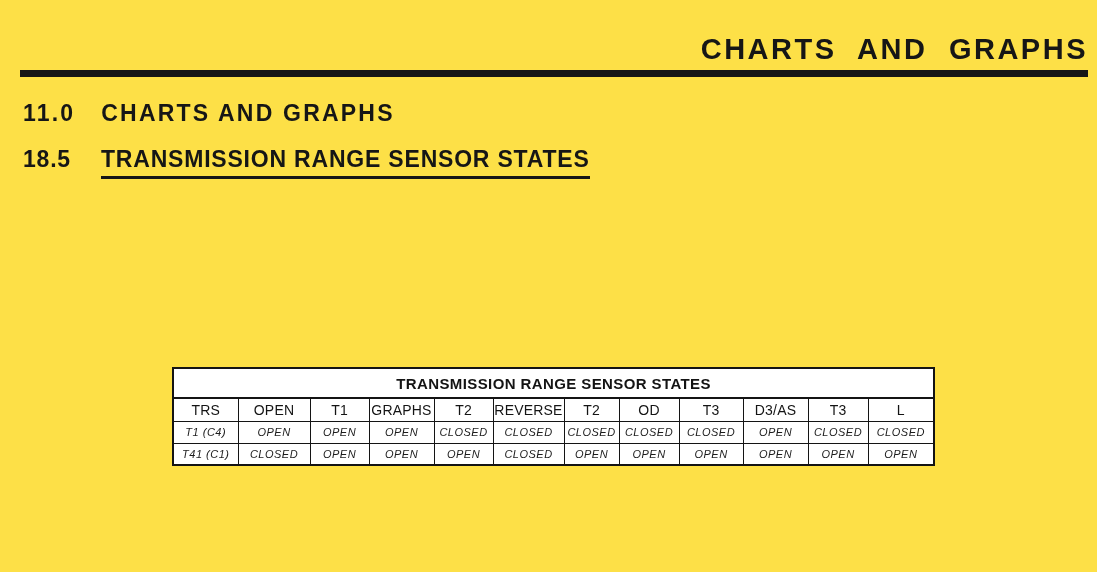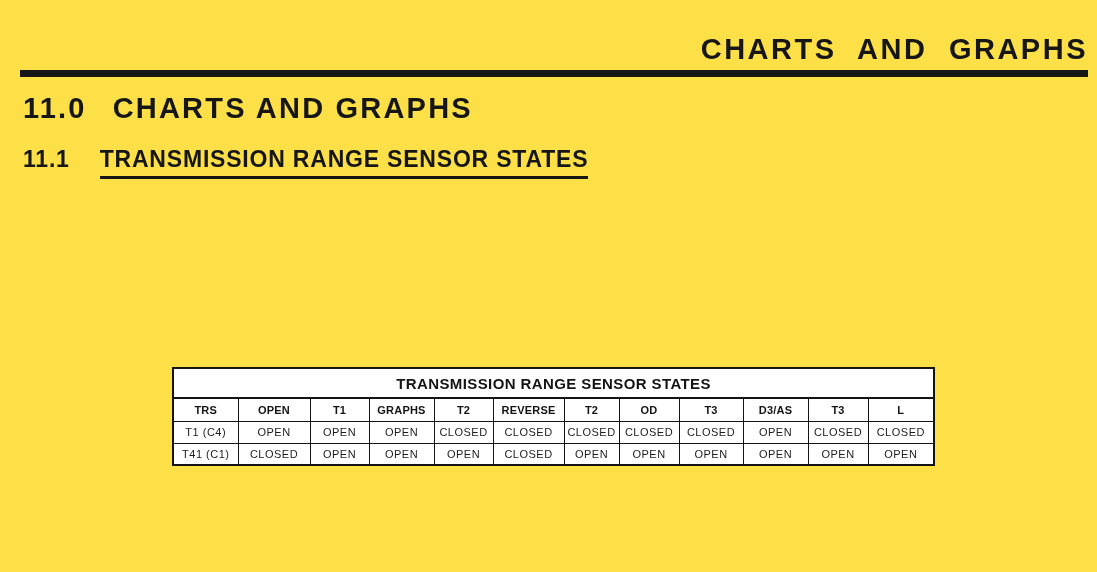--- a/index.html
+++ b/index.html
@@ -38,22 +38,22 @@
   .section-heading {
     position: absolute;
     left: 23px;
     display: flex;
     align-items: baseline;
     white-space: nowrap;
     font-weight: bold;
     color: #161616;
   }
   .heading-110 {
-    top: 92px;
-    font-size: 29px;
+    top: 100px;
+    font-size: 23px;
     letter-spacing: 2.2px;
   }
   .heading-110 .sec-title { margin-left: 26px; }
   .heading-111 {
     top: 146px;
     font-size: 23px;
     letter-spacing: 0.8px;
   }
   .heading-111 .sec-title {
     margin-left: 30px;
@@ -79,49 +79,50 @@
   }
   tr.title-row th {
     height: 30px;
     font-size: 15px;
     font-weight: bold;
     letter-spacing: 0.4px;
     border-bottom: 2px solid #141414;
   }
   tr.header-row th {
     height: 23px;
-    font-size: 11px;
-    font-weight: bold;
+    font-size: 14px;
+    font-weight: normal;
     letter-spacing: 0.2px;
     text-align: center;
   }
   tbody td {
     height: 22px;
     font-size: 11px;
     font-weight: normal;
     letter-spacing: 0.5px;
     color: #1c1c1c;
+    font-style: italic;
   }
 </style>
 </head>
 <body>
 
 <div class="page">
 
   <div class="running-header">CHARTS AND GRAPHS</div>
 
   <div class="header-rule"></div>
 
   <div class="section-heading heading-110">
     <span class="sec-num">11.0</span>
     <span class="sec-title">CHARTS AND GRAPHS</span>
   </div>
 
   <div class="section-heading heading-111">
-    <span class="sec-num">11.1</span>
+    <span class="sec-num">18.5</span>
     <span class="sec-title">TRANSMISSION RANGE SENSOR STATES</span>
   </div>
 
   <table class="trs-table">
     <colgroup id="trs-colgroup">
         <col style="width: 65px;">
         <col style="width: 72px;">
         <col style="width: 59px;">
         <col style="width: 65px;">
         <col style="width: 59px;">

